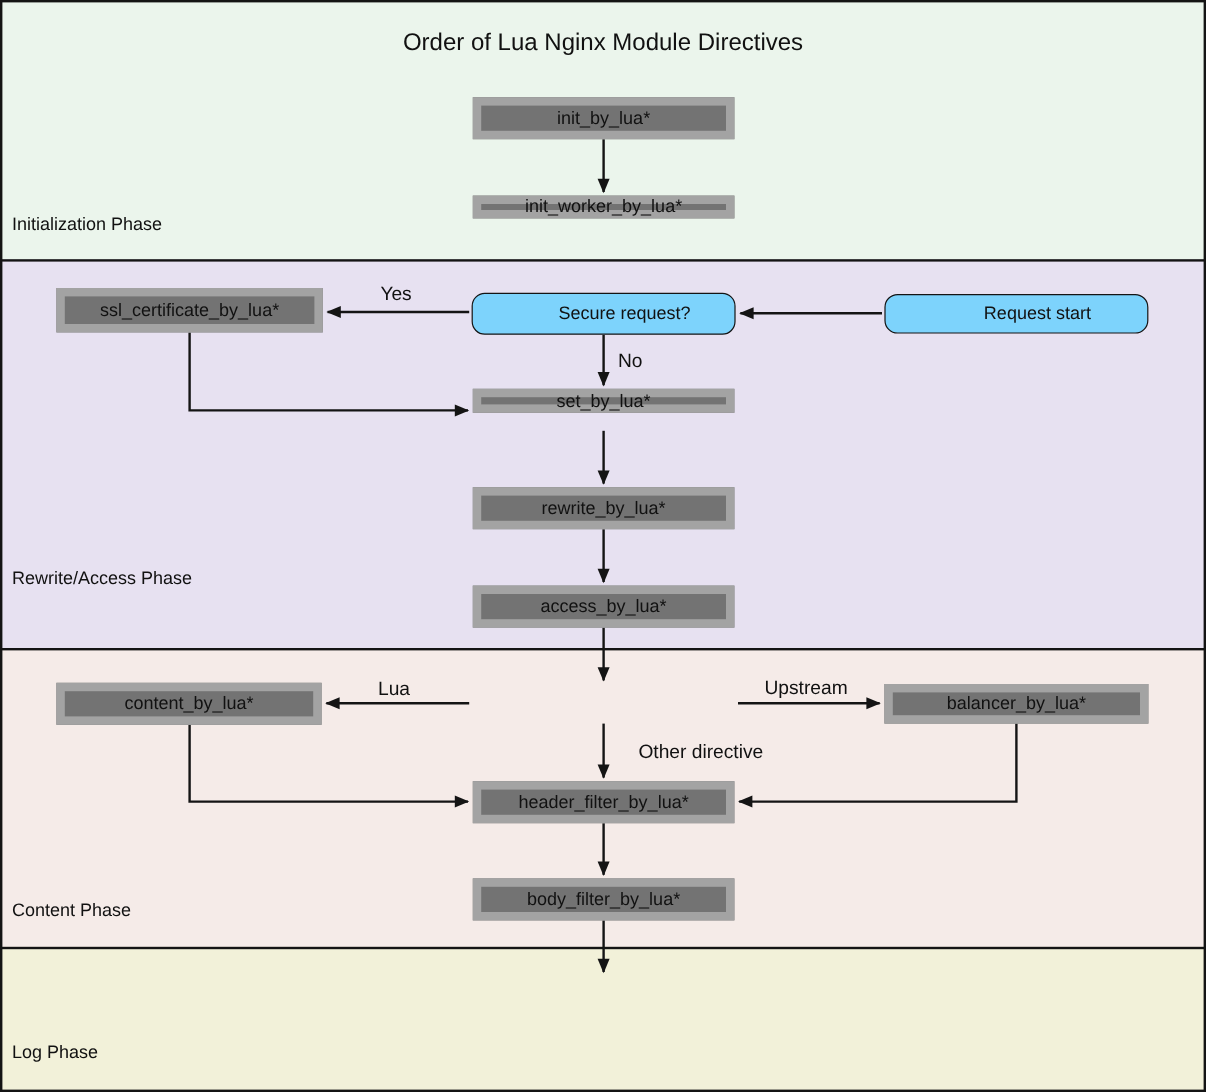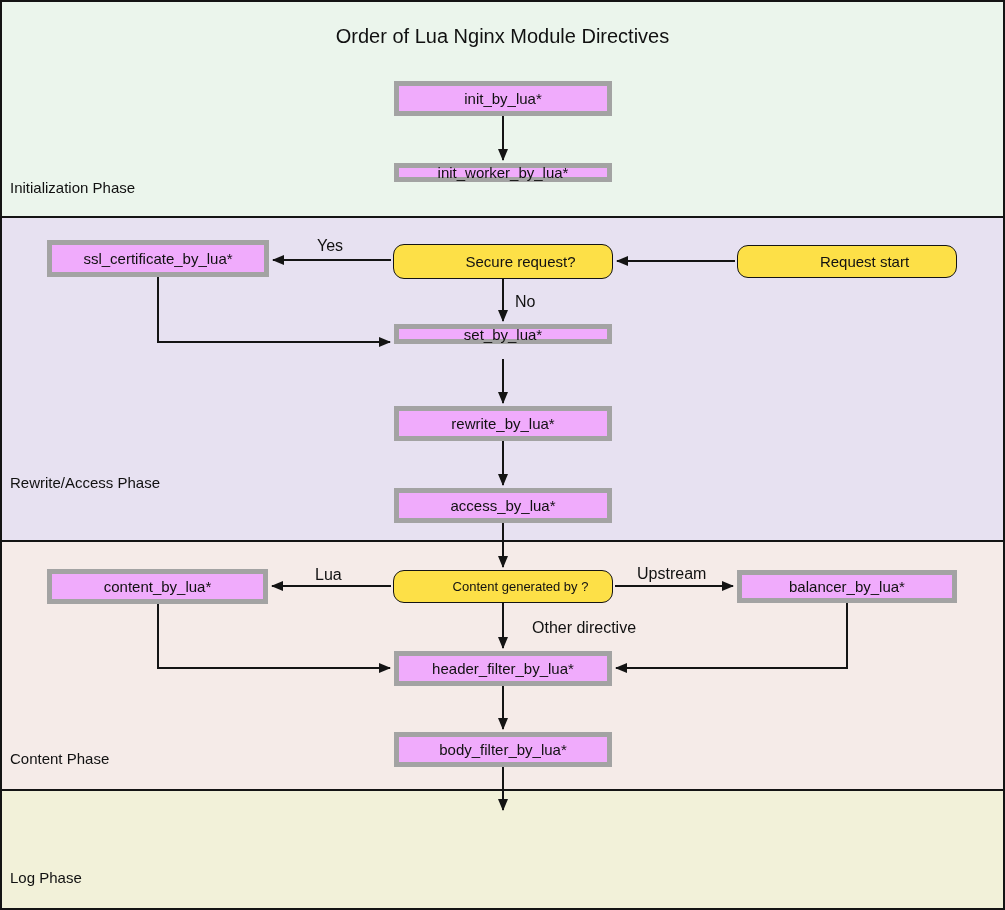--- a/index.html
+++ b/index.html
@@ -17,25 +17,25 @@
   .title{
     position:absolute;top:25px;left:0;width:100%;
     text-align:center;font-size:20px;z-index:3;
   }
   .phase-label{position:absolute;left:10px;font-size:15px;z-index:3;}
   .node{
     position:absolute;z-index:2;
     display:flex;align-items:center;justify-content:center;
     font-size:15px;
     box-sizing:border-box;
-    background:#f0abfc;
-    border:5px solid #a3a3a3;
+    background:#737373;
+    border:7px solid #a3a3a3;
   }
   .terminal{
-    background:#fde047;
+    background:#7dd3fc;
     border:1.5px solid #141414;
     border-radius:11px;
     padding-left:35px;
   }
   .small-text{font-size:13px;}
   .edge-label{position:absolute;font-size:16px;z-index:3;white-space:nowrap;}
   #arrows{position:absolute;top:0;left:0;z-index:1;}
 </style>
 </head>
 <body>
@@ -83,21 +83,20 @@
   <div class="node" style="left:394px;top:163px;width:218px;height:19px;">init_worker_by_lua*</div>
 
   <div class="node" style="left:47px;top:240px;width:222px;height:37px;">ssl_certificate_by_lua*</div>
   <div class="node terminal" style="left:393px;top:244px;width:220px;height:35px;">Secure request?</div>
   <div class="node terminal" style="left:737px;top:245px;width:220px;height:33px;">Request start</div>
   <div class="node" style="left:394px;top:324px;width:218px;height:20px;">set_by_lua*</div>
   <div class="node" style="left:394px;top:406px;width:218px;height:35px;">rewrite_by_lua*</div>
   <div class="node" style="left:394px;top:488px;width:218px;height:35px;">access_by_lua*</div>
 
   <div class="node" style="left:47px;top:569px;width:221px;height:35px;">content_by_lua*</div>
-  <div class="node terminal small-text" style="left:393px;top:570px;width:220px;height:33px;">Content generated by ?</div>
   <div class="node" style="left:737px;top:570px;width:220px;height:33px;">balancer_by_lua*</div>
   <div class="node" style="left:394px;top:651px;width:218px;height:35px;">header_filter_by_lua*</div>
   <div class="node" style="left:394px;top:732px;width:218px;height:35px;">body_filter_by_lua*</div>
 
 
   <div class="edge-label" style="left:317px;top:237px;">Yes</div>
   <div class="edge-label" style="left:515px;top:293px;">No</div>
   <div class="edge-label" style="left:315px;top:566px;">Lua</div>
   <div class="edge-label" style="left:637px;top:565px;">Upstream</div>
   <div class="edge-label" style="left:532px;top:619px;">Other directive</div>

